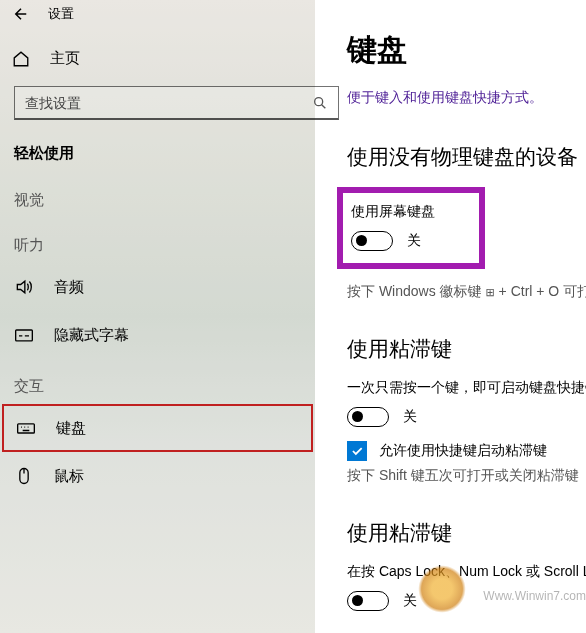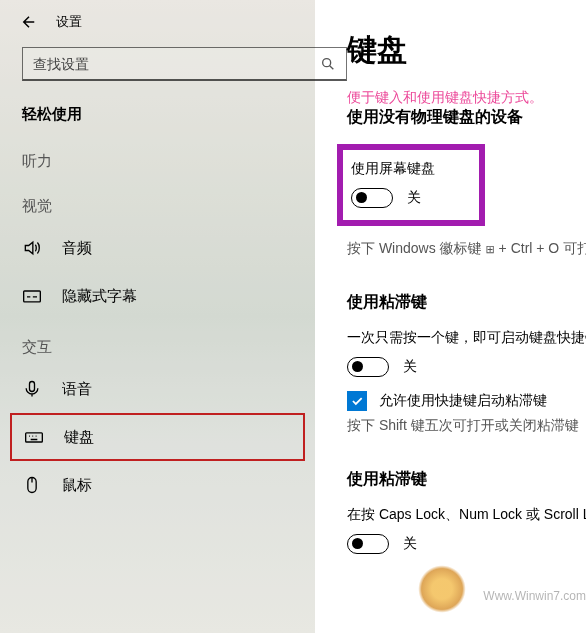--- a/index.html
+++ b/index.html
@@ -13,21 +13,21 @@
       height: 633px;
       display: flex;
       overflow: hidden;
       position: relative;
     }
     .sidebar {
       width: 315px;
       height: 100%;
       background: linear-gradient(180deg, #e8e4e0 0%, #d5d8d0 30%, #c8d0c8 50%, #d8dcd8 70%, #e5e5e0 100%);
       position: relative;
-      padding: 8px;
+      padding: 0;
     }
     .sidebar::before {
       content: "";
       position: absolute;
       inset: 0;
       background: rgba(240, 238, 232, 0.3);
     }
     .sidebar > * {
       position: relative;
     }
@@ -137,25 +137,26 @@
       overflow: hidden;
     }
     .page-title {
       font-size: 30px;
       font-weight: 600;
       color: #000;
       margin-bottom: 18px;
     }
     .page-desc {
       font-size: 14px;
-      color: #ec4899;
+      color: #4c1d95;
+      margin-bottom: 36px;
     }
     .section-title {
-      font-size: 16px;
-      font-weight: 700;
+      font-size: 21px;
+      font-weight: 400;
       color: #000;
       margin-bottom: 16px;
     }
     .highlight-box {
       border: 6px solid #a21caf;
       padding: 10px 14px 12px 8px;
       margin-left: -10px;
       margin-bottom: 8px;
       display: inline-block;
       min-width: 148px;
@@ -258,34 +259,42 @@
 <div class="sidebar">
   <div class="header-row">
     <div class="back-btn">
       <svg width="18" height="18" viewBox="0 0 24 24" fill="none" stroke="currentColor" stroke-width="2">
           <path d="M19 12H5M12 19l-7-7 7-7"></path>
         </svg>
     </div>
     <span class="header-title">设置</span>
   </div>
 
+  <div class="home-row">
+    <div class="home-icon">
+      <svg width="18" height="18" viewBox="0 0 24 24" fill="none" stroke="#000" stroke-width="1.8">
+          <path d="M3 10.5L12 3l9 7.5V21H3z"></path>
+        </svg>
+    </div>
+    <span class="home-label">主页</span>
+  </div>
 
   <div class="search-box">
     <input class="search-input" placeholder="查找设置" style="">
     <svg class="search-icon" viewBox="0 0 24 24" fill="none" stroke="currentColor" stroke-width="2">
         <circle cx="10" cy="10" r="6"></circle>
         <path d="M20 20l-5.5-5.5"></path>
       </svg>
   </div>
 
   <div class="category-label">轻松使用</div>
 
+  <div class="category-section">视觉</div>
+
   <div class="category-section">听力</div>
-
-  <div class="category-section">视觉</div>
 
   <div class="nav-item">
     <div class="icon-wrap">
       <svg width="20" height="20" viewBox="0 0 24 24" fill="none" stroke="#000" stroke-width="1.6">
           <path d="M4 9v6h4l5 4V5L8 9H4z"></path>
           <path d="M16 8c1.5 1.5 1.5 6.5 0 8M18.5 5.5c3 3 3 10 0 13"></path>
         </svg>
     </div>
     <span class="nav-label">音频</span>
   </div>
@@ -296,29 +305,20 @@
       <svg width="20" height="20" viewBox="0 0 24 24" fill="none" stroke="#000" stroke-width="1.6">
           <rect x="2" y="6" width="20" height="13" rx="1"></rect>
           <path d="M6 13h4M13 13h5"></path>
         </svg>
     </div>
     <span class="nav-label">隐藏式字幕</span>
   </div>
 
   <div class="category-section">交互</div>
 
-  <div class="nav-item">
-    <div class="icon-wrap">
-      <svg width="20" height="20" viewBox="0 0 24 24" fill="none" stroke="#000" stroke-width="1.6">
-          <rect x="9" y="3" width="6" height="12" rx="3"></rect>
-          <path d="M5 11a7 7 0 0014 0M12 18v3"></path>
-        </svg>
-    </div>
-    <span class="nav-label">语音</span>
-  </div>
 
   <div class="nav-item selected">
     <div class="icon-wrap">
       <svg width="20" height="20" viewBox="0 0 24 24" fill="none" stroke="#000" stroke-width="1.6">
           <rect x="2" y="7" width="20" height="11" rx="1"></rect>
           <path d="M6 11h1M10 11h1M14 11h1M18 11h0M8 15h8"></path>
         </svg>
     </div>
     <span class="nav-label">键盘</span>
   </div>

